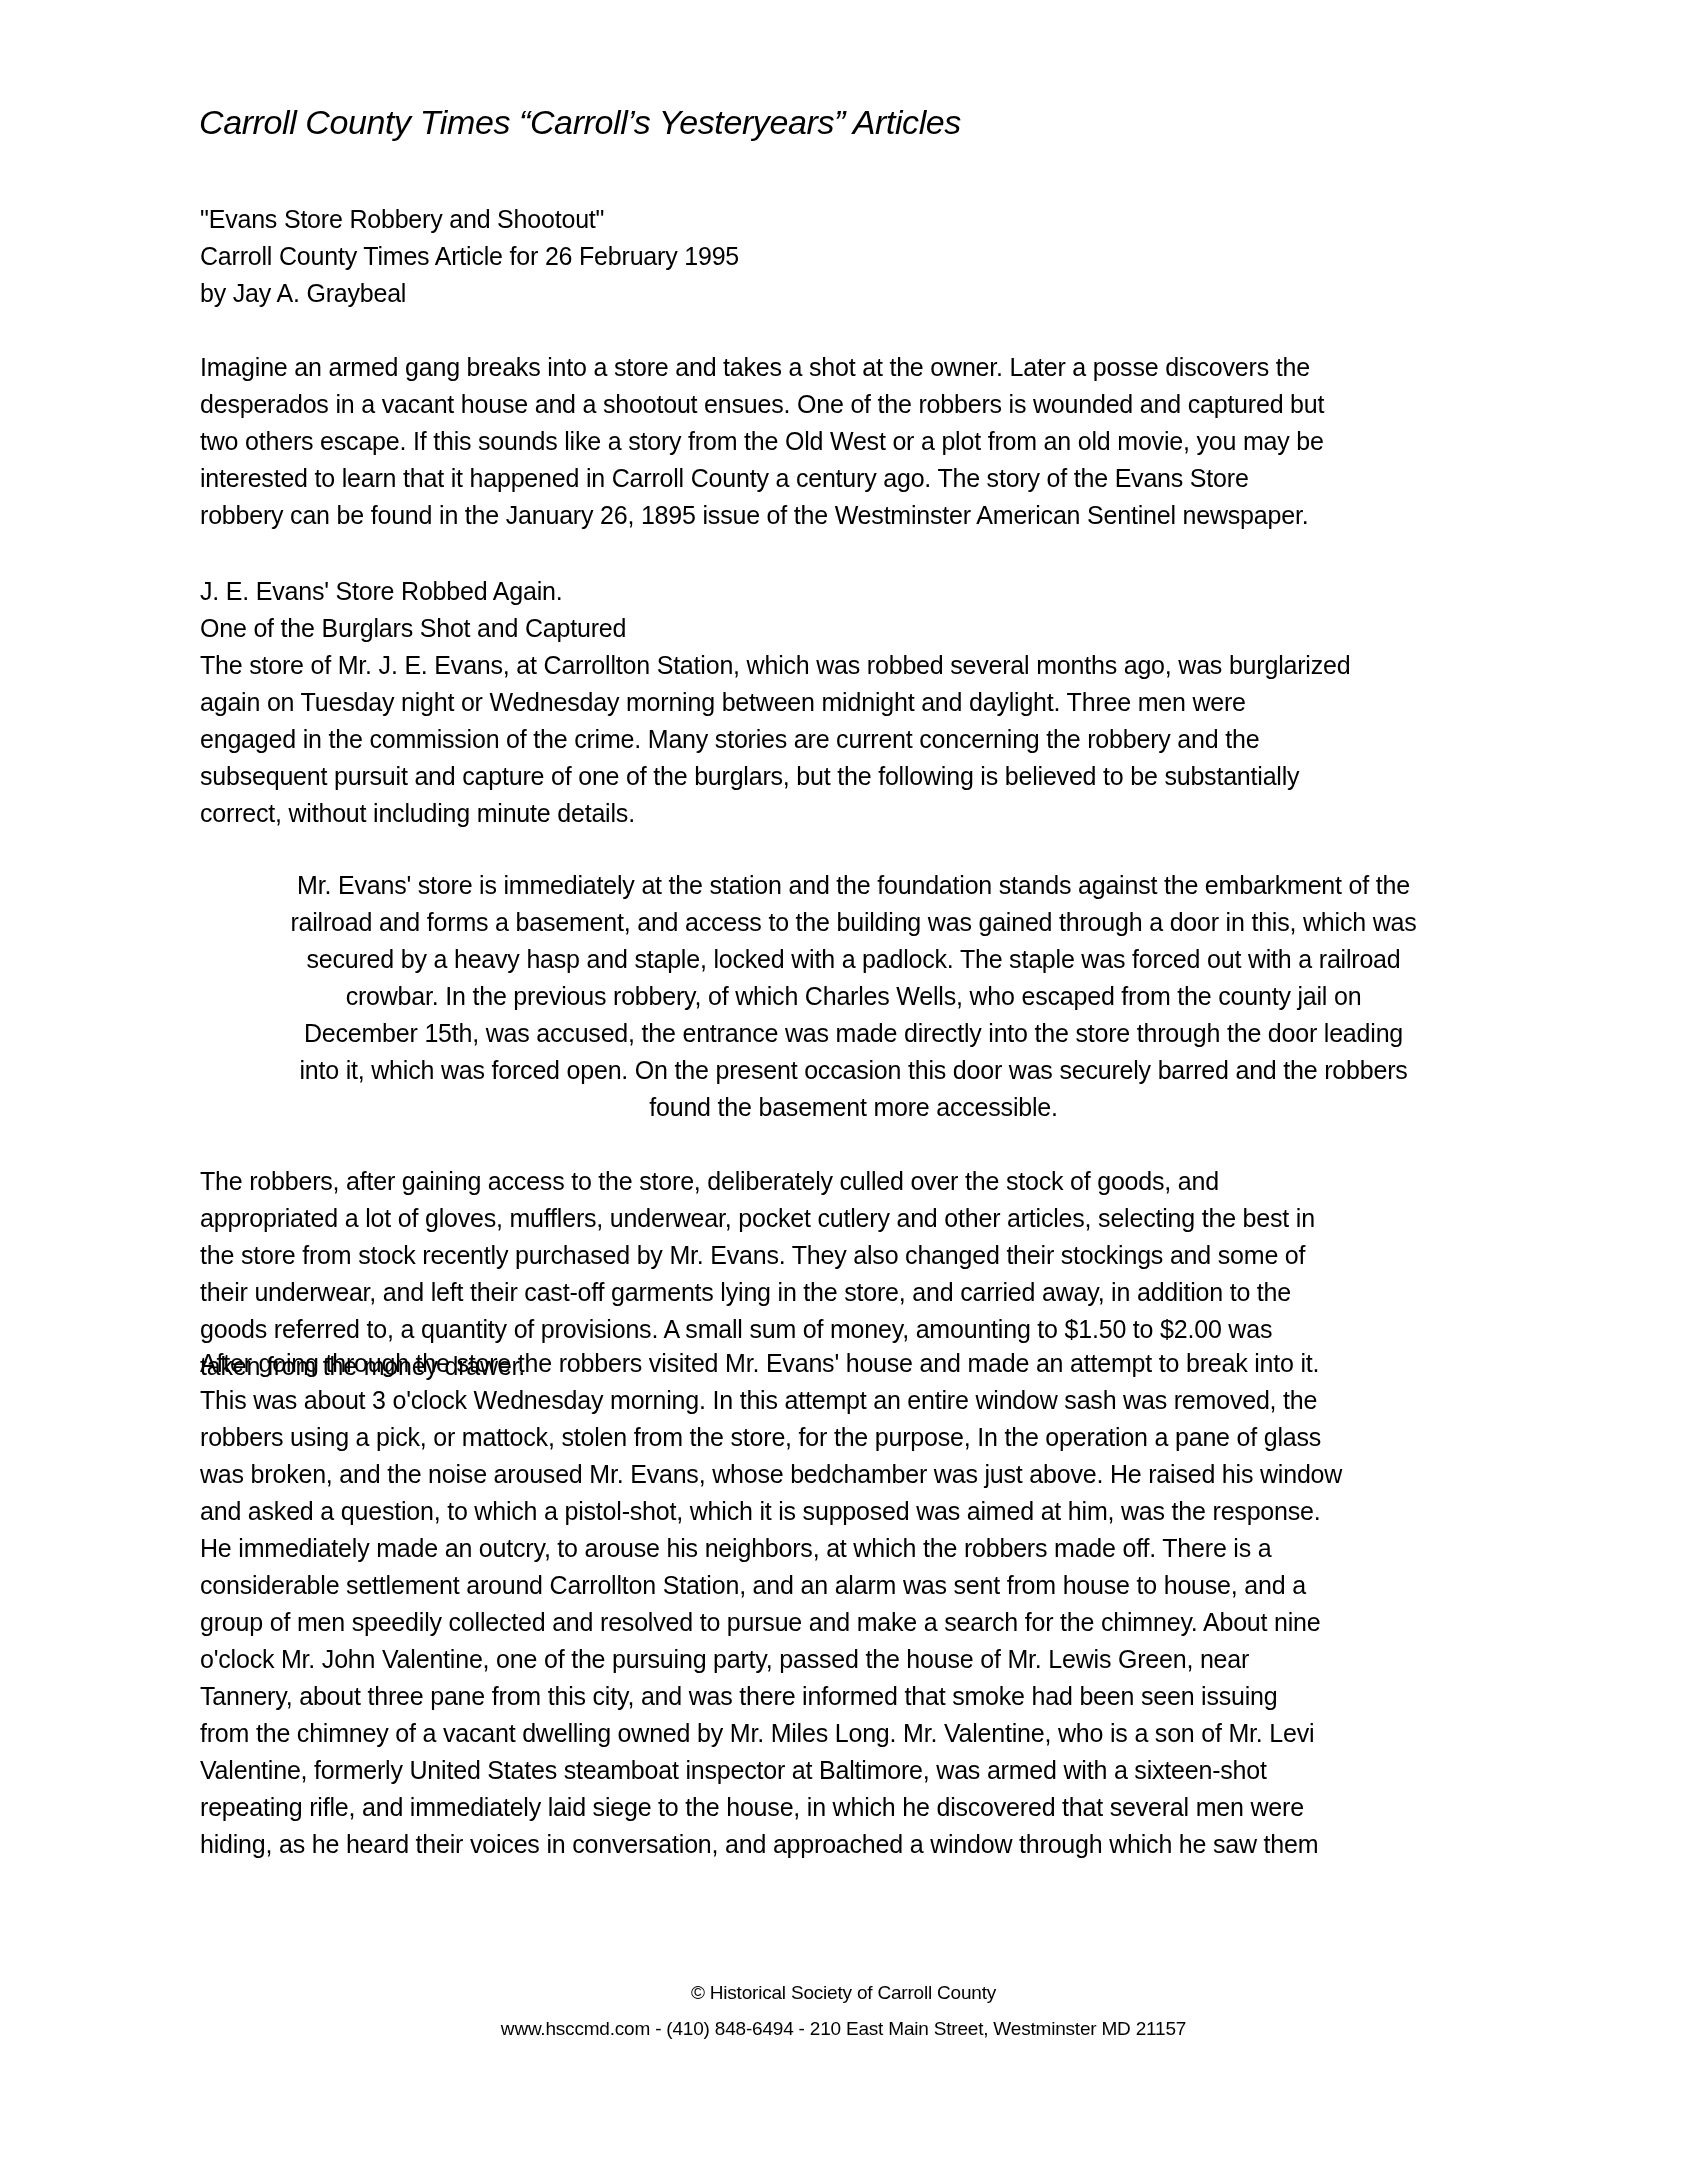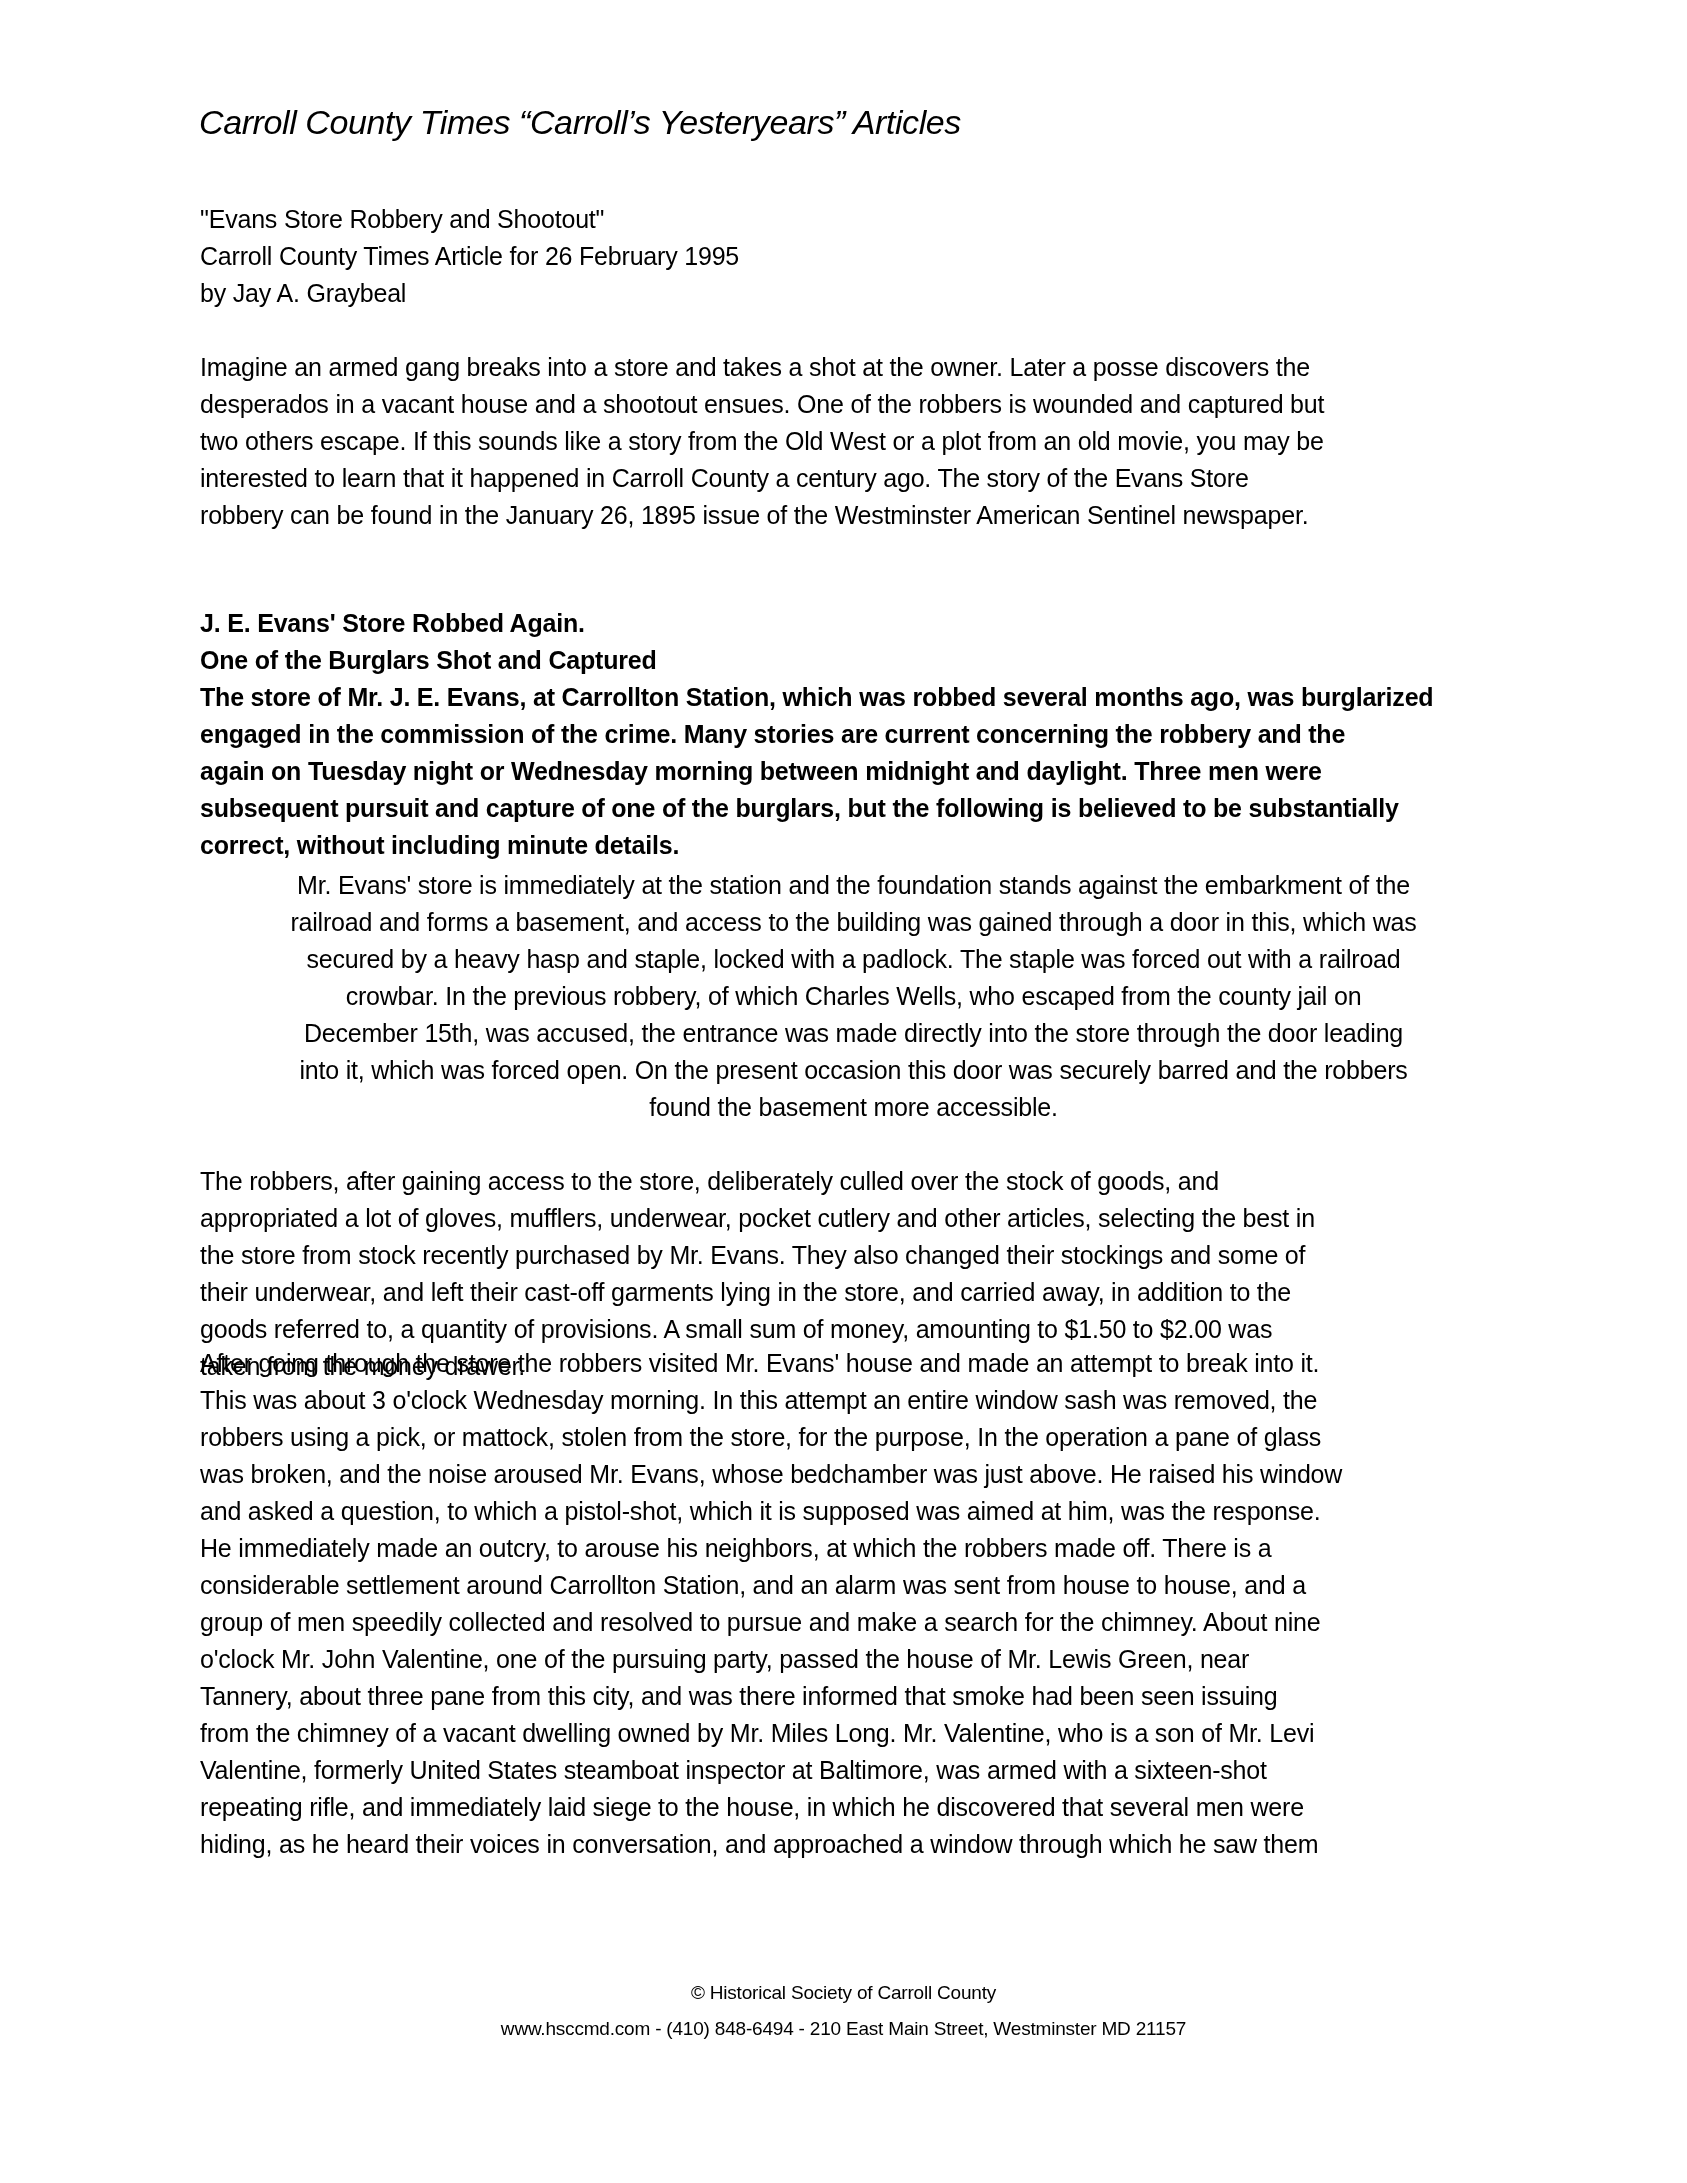--- a/index.html
+++ b/index.html
@@ -40,21 +40,21 @@
     line-height: 37px;
     letter-spacing: -0.2px;
   }
   .line {
     display: block;
     white-space: nowrap;
     height: 37px;
   }
   .header-block { top: 201px; }
   .p1 { top: 349px; }
-  .p2 { top: 605px; font-weight: bold; }
+  .p2 { top: 573px; }
   .p3 { top: 867px; text-align: center; }
   .p4 { top: 1163px; }
   .p5 { top: 1345px; }
   .footer {
     position: absolute;
     left: 0;
     width: 1687px;
     top: 1975px;
     text-align: center;
     font-size: 19px;
@@ -81,22 +81,22 @@
     <span class="line">desperados in a vacant house and a shootout ensues. One of the robbers is wounded and captured but</span>
     <span class="line">two others escape. If this sounds like a story from the Old West or a plot from an old movie, you may be</span>
     <span class="line">interested to learn that it happened in Carroll County a century ago. The story of the Evans Store</span>
     <span class="line">robbery can be found in the January 26, 1895 issue of the Westminster American Sentinel newspaper.</span>
   </div>
 
   <div class="text-block p2">
     <span class="line">J. E. Evans' Store Robbed Again.</span>
     <span class="line">One of the Burglars Shot and Captured</span>
     <span class="line">The store of Mr. J. E. Evans, at Carrollton Station, which was robbed several months ago, was burglarized</span>
+    <span class="line">again on Tuesday night or Wednesday morning between midnight and daylight. Three men were</span>
     <span class="line">engaged in the commission of the crime. Many stories are current concerning the robbery and the</span>
-    <span class="line">again on Tuesday night or Wednesday morning between midnight and daylight. Three men were</span>
     <span class="line">subsequent pursuit and capture of one of the burglars, but the following is believed to be substantially</span>
     <span class="line">correct, without including minute details.</span>
   </div>
 
   <div class="text-block p3">
     <span class="line">Mr. Evans' store is immediately at the station and the foundation stands against the embarkment of the</span>
     <span class="line">railroad and forms a basement, and access to the building was gained through a door in this, which was</span>
     <span class="line">secured by a heavy hasp and staple, locked with a padlock. The staple was forced out with a railroad</span>
     <span class="line">crowbar. In the previous robbery, of which Charles Wells, who escaped from the county jail on</span>
     <span class="line">December 15th, was accused, the entrance was made directly into the store through the door leading</span>

